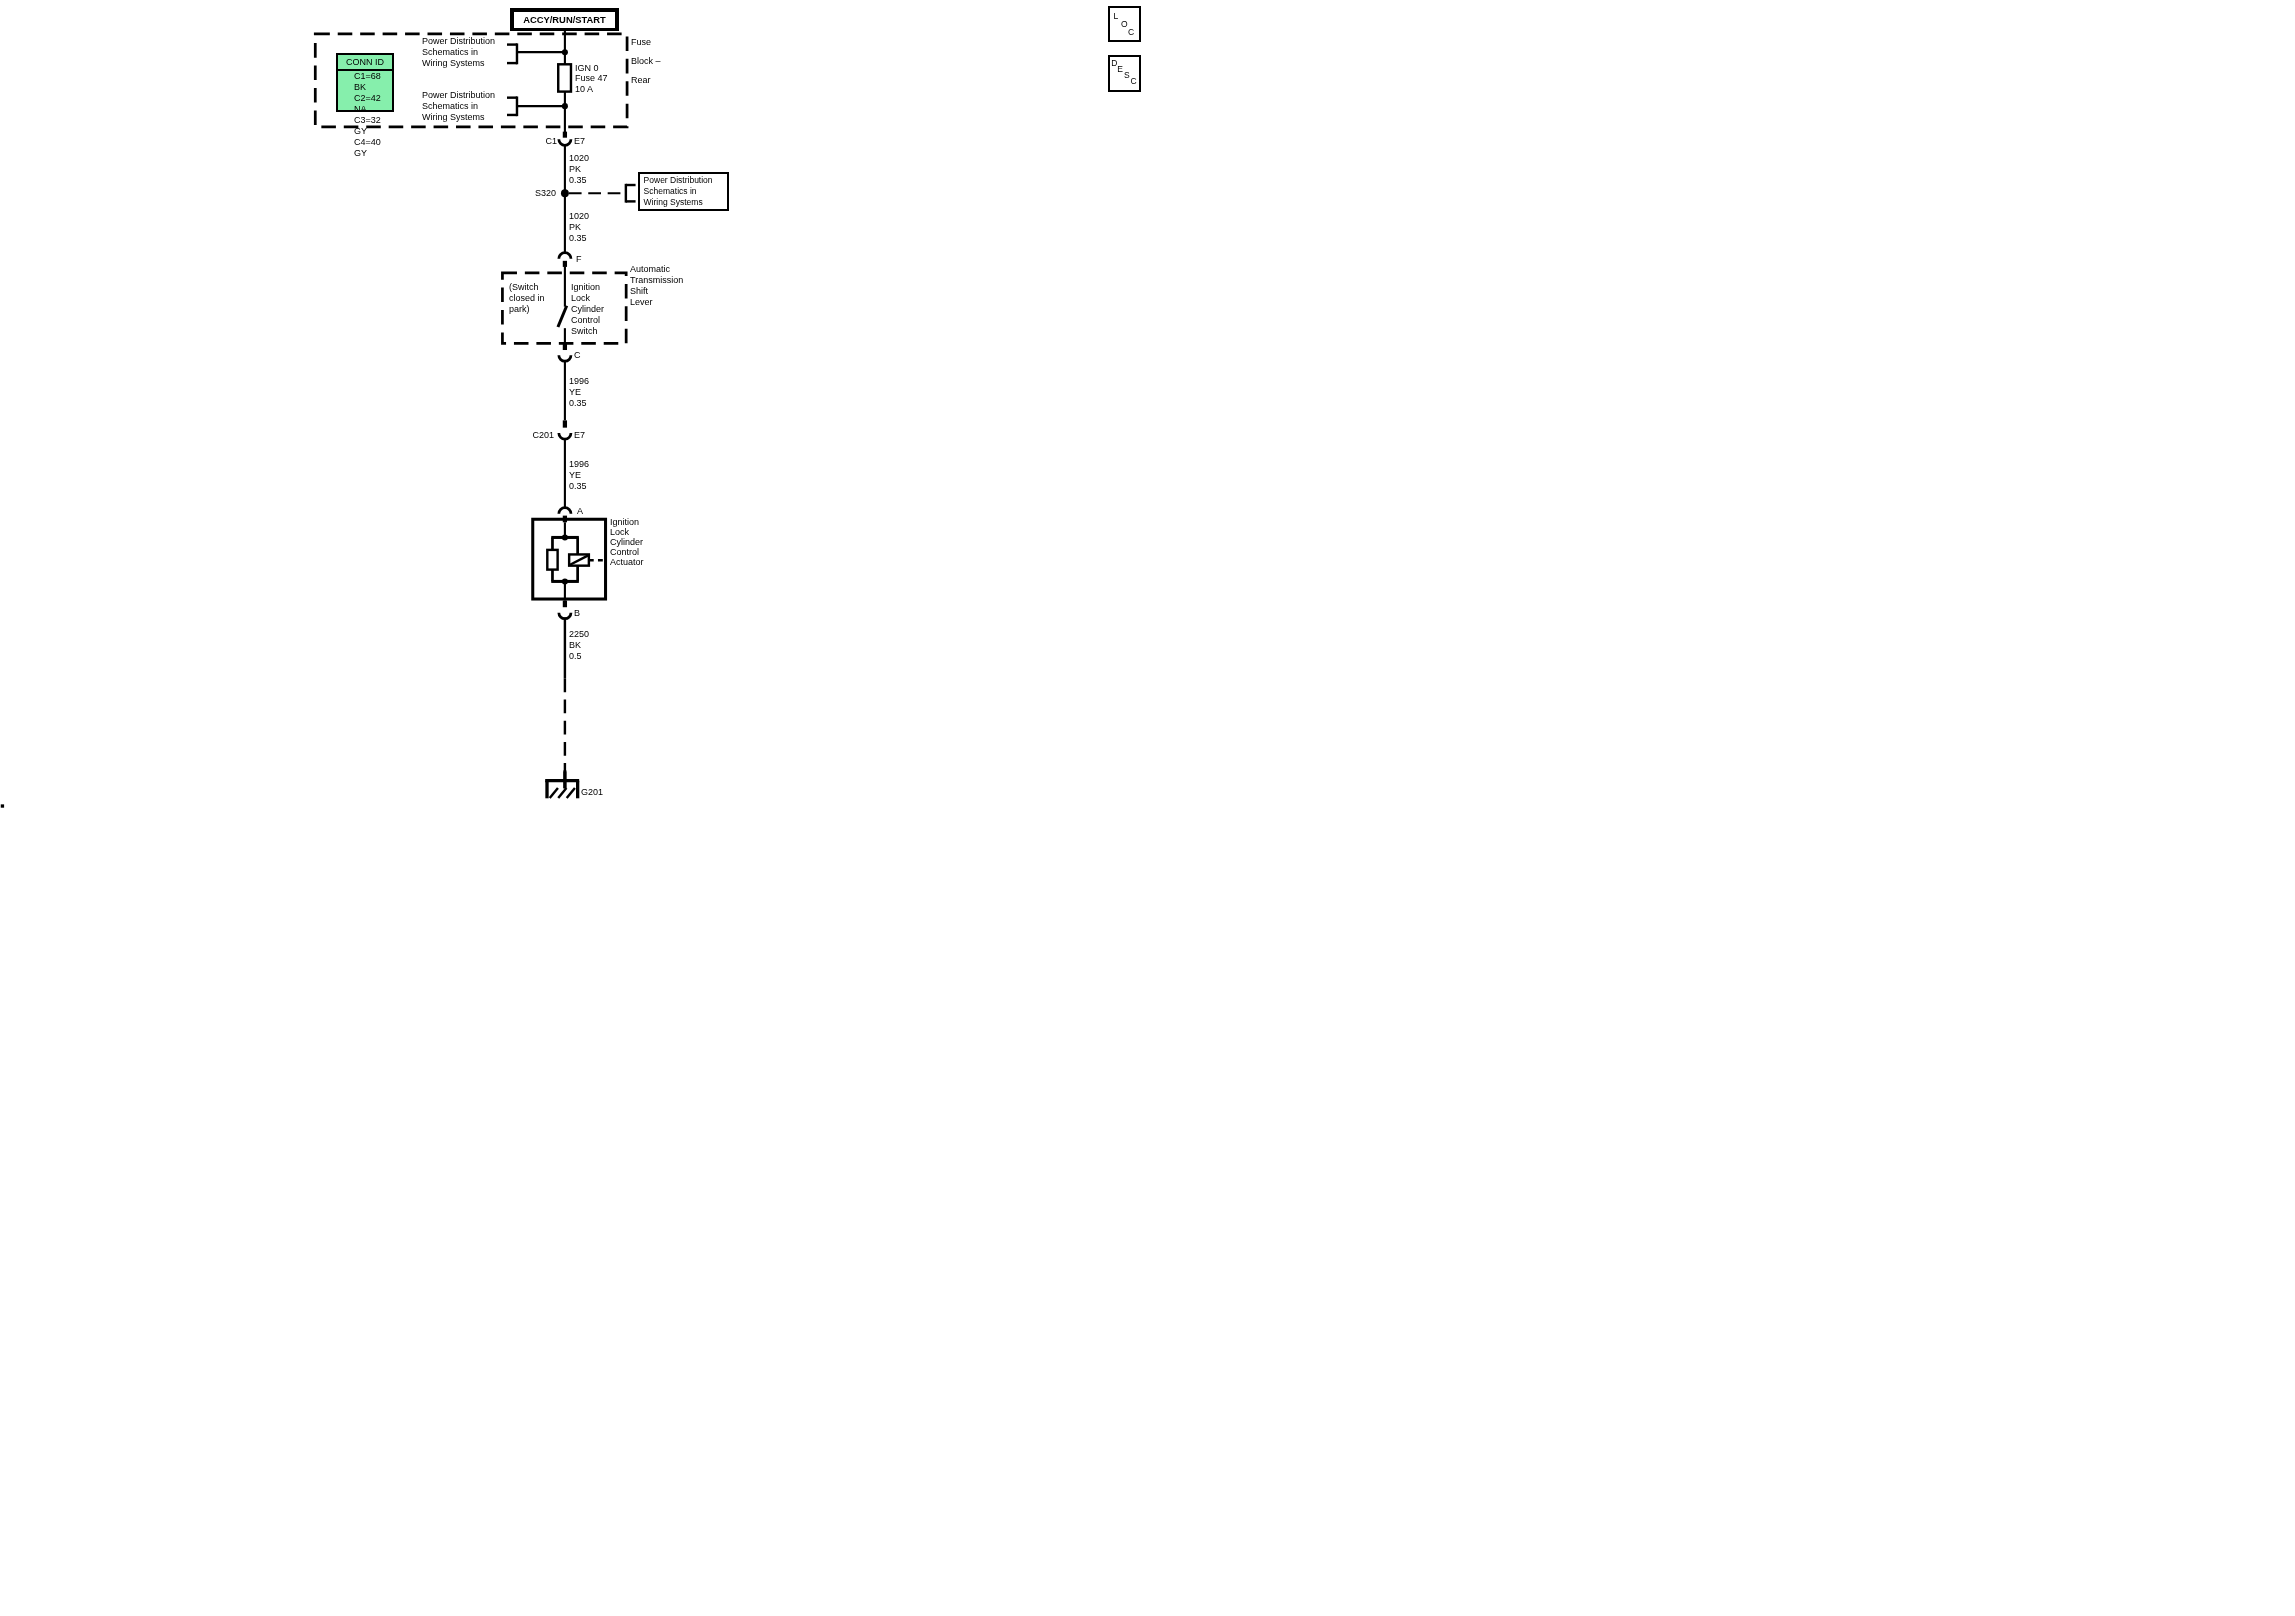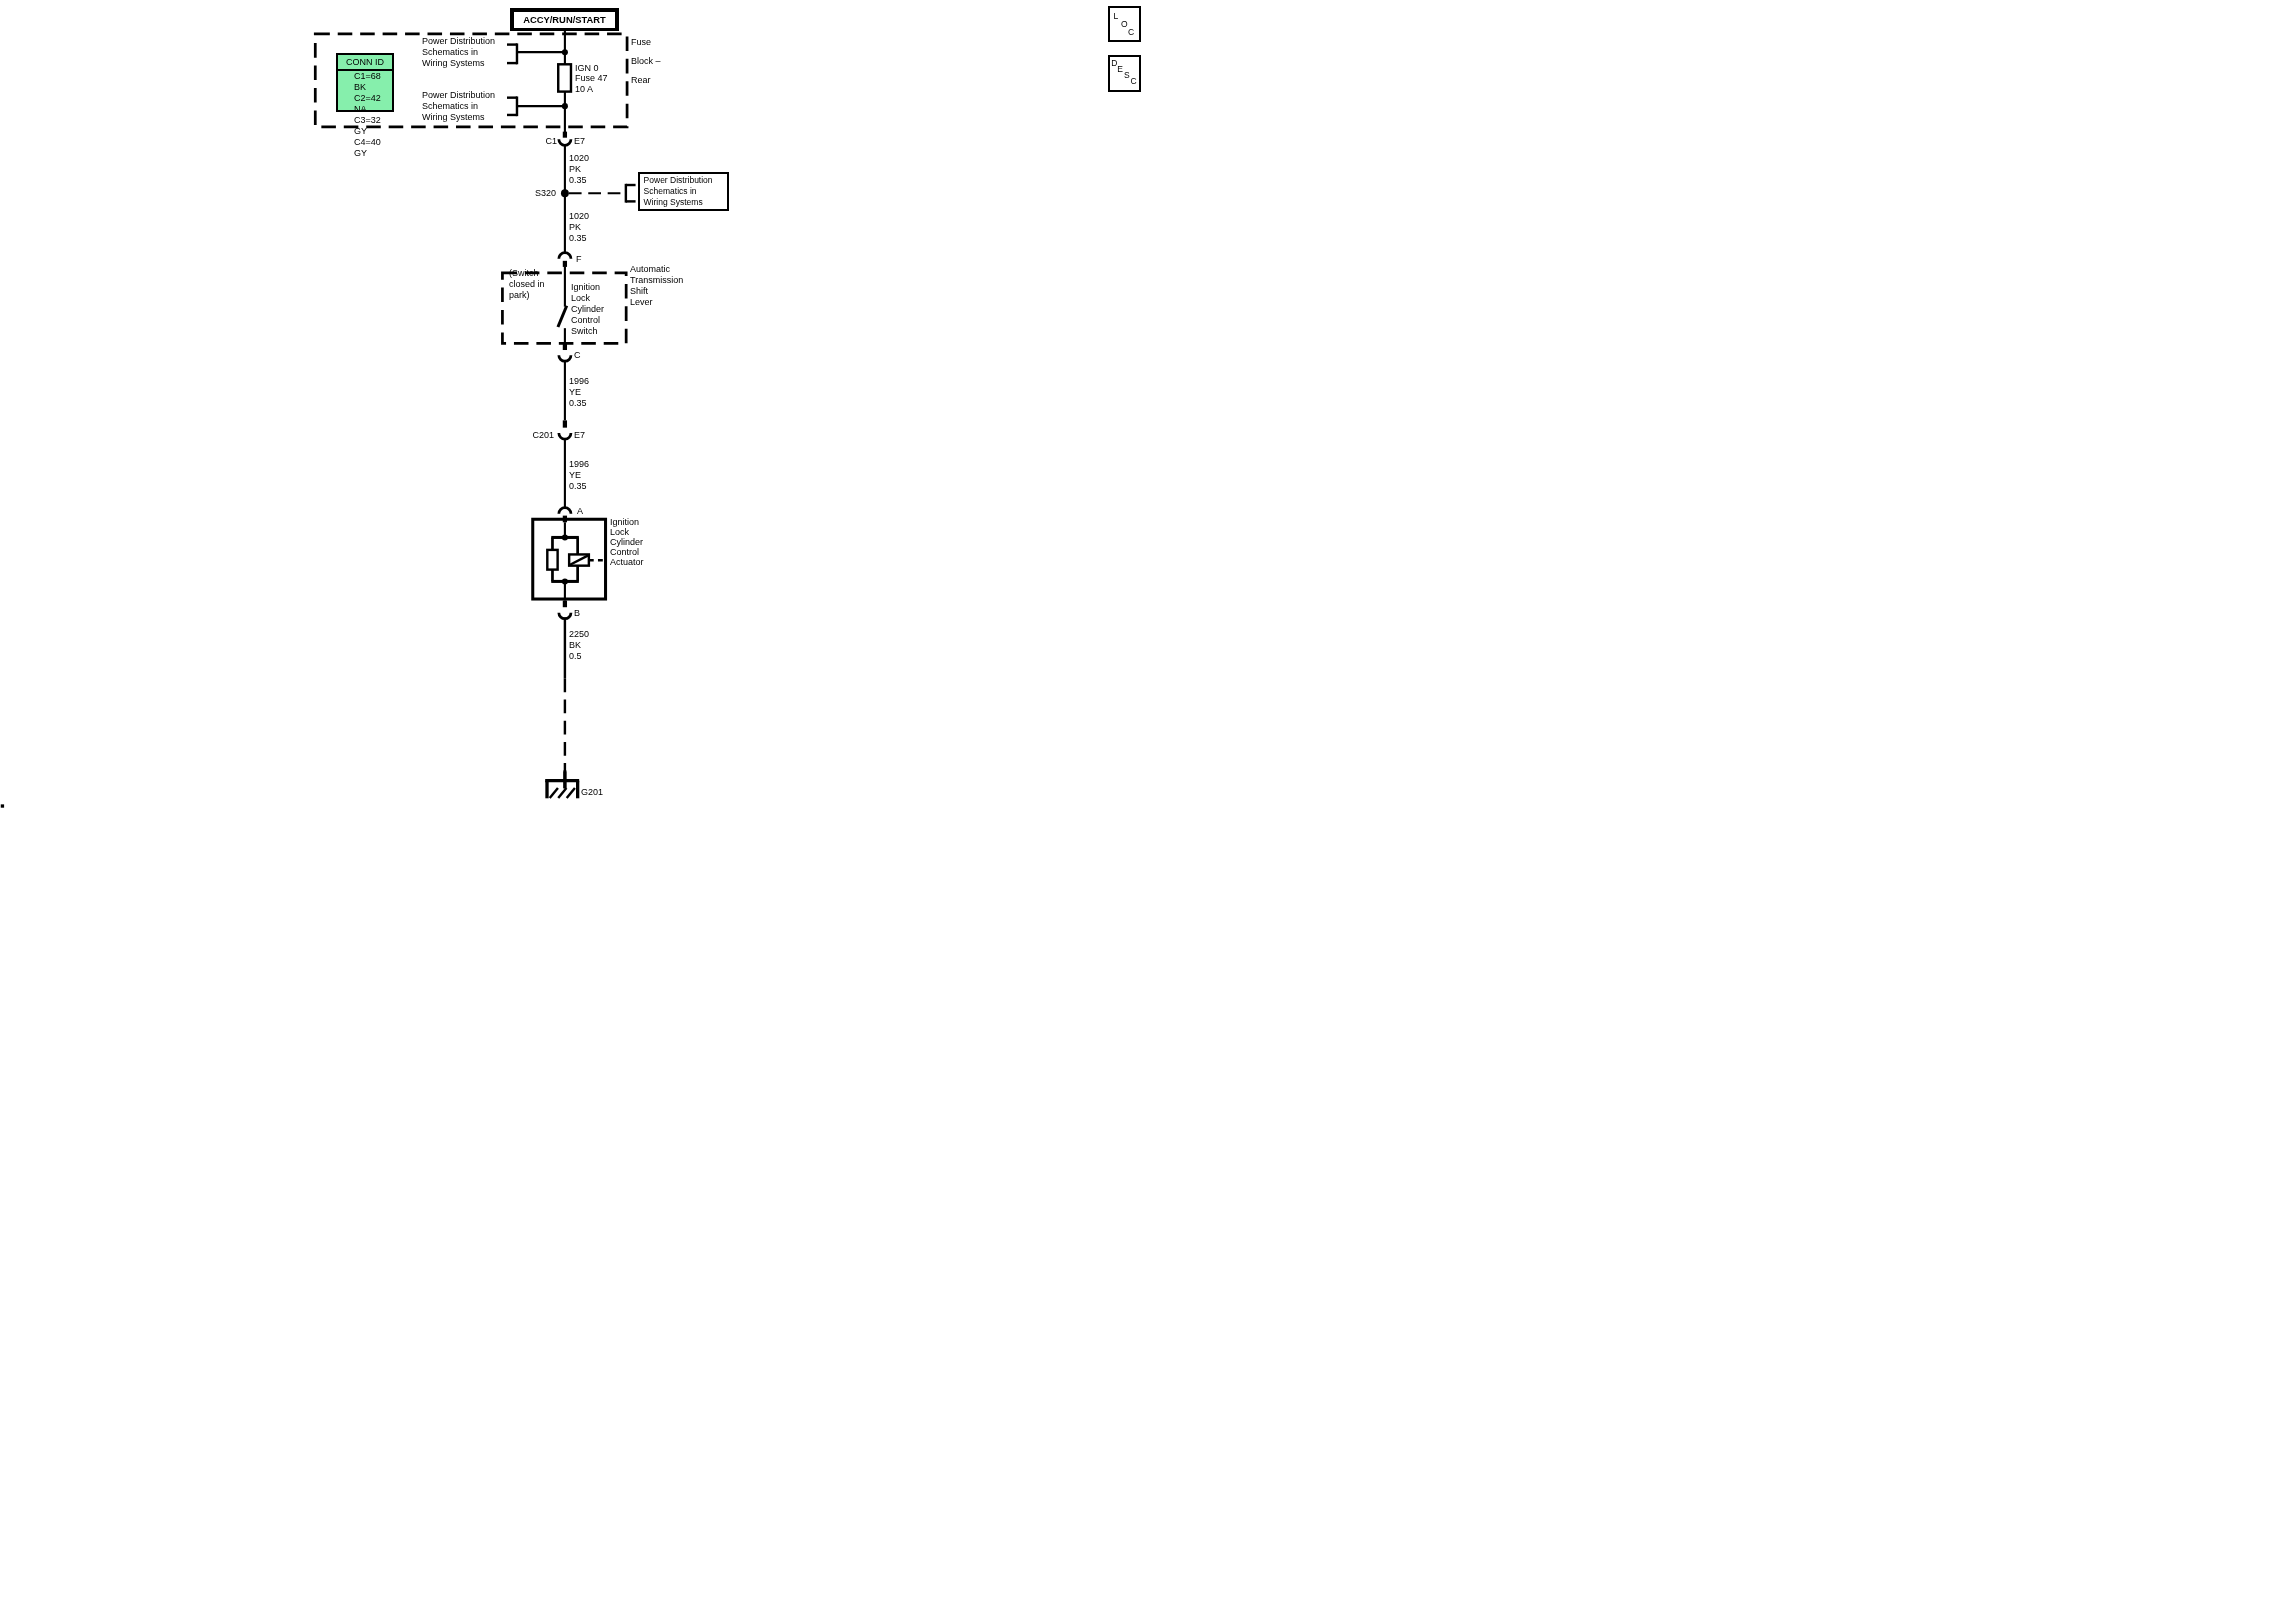--- a/index.html
+++ b/index.html
@@ -187,21 +187,21 @@
   <div class="t" style="left:569px;top:211px;">1020
 PK
 0.35</div>
 
   <div class="t" style="left:576px;top:254px;">F</div>
 
   <div class="t" style="left:630px;top:264px;">Automatic
 Transmission
 Shift
 Lever</div>
-  <div class="t" style="left:509px;top:268px;">(Switch
+  <div class="t" style="left:509px;top:282px;">(Switch
 closed in
 park)</div>
   <div class="t" style="left:571px;top:282px;">Ignition
 Lock
 Cylinder
 Control
 Switch</div>
 
   <div class="t" style="left:574px;top:350px;">C</div>
 

